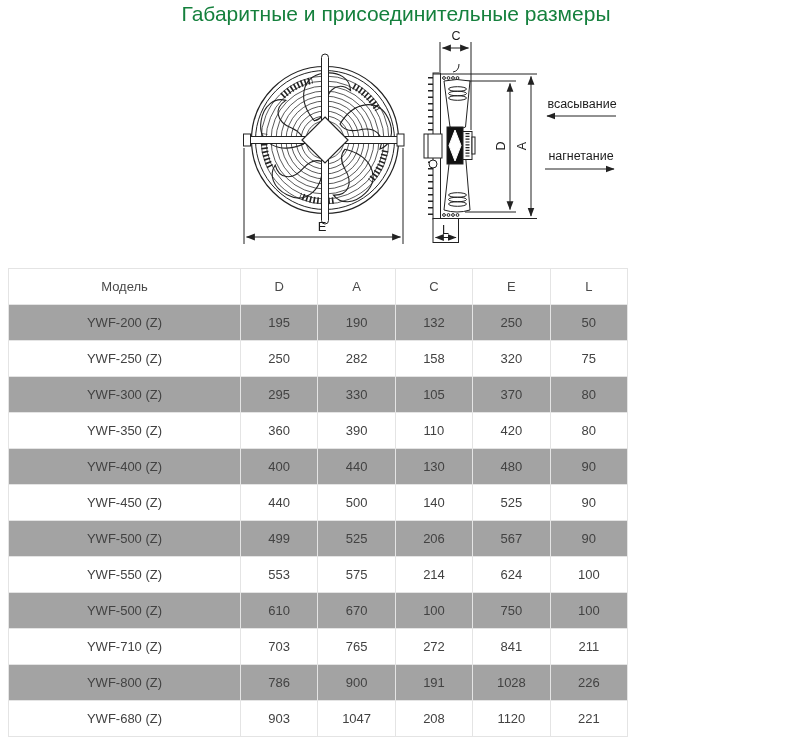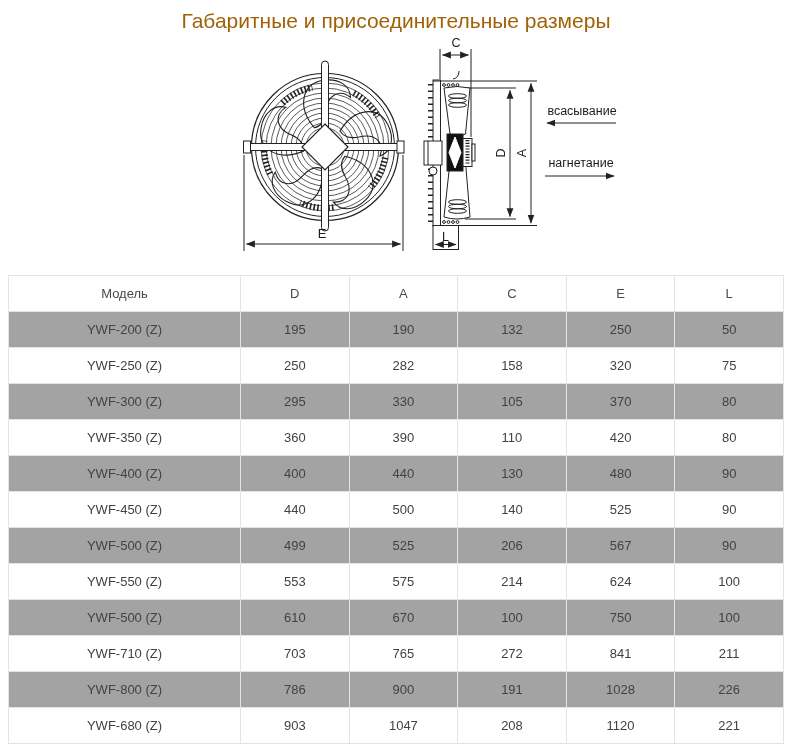--- a/index.html
+++ b/index.html
@@ -1,20 +1,20 @@
 <!DOCTYPE html>
 <html><head>
 <meta charset="utf-8">
 <style>
   html,body{margin:0;padding:0;background:#fff;}
   body{width:792px;height:752px;overflow:hidden;font-family:"Liberation Sans","DejaVu Sans",sans-serif;}
-  .page-title{padding-top:9px;text-align:center;font-size:21px;color:#a16207;font-weight:400;}
+  .page-title{padding-top:2px;text-align:center;font-size:21px;color:#15803d;font-weight:400;}
   .diagram-wrap{margin-top:2px;}
   svg text{font-family:"Liberation Sans","DejaVu Sans",sans-serif;fill:#1c1c1c;}
-  table.dims{border-collapse:collapse;table-layout:fixed;width:776px;margin:4px 8px 0 8px;font-size:13px;color:#424242;}
+  table.dims{border-collapse:collapse;table-layout:fixed;width:620px;margin:4px 8px 0 8px;font-size:13px;color:#424242;}
   table.dims col.model{width:232px;}
   table.dims th,table.dims td{border:1px solid #e4e4e4;height:35px;text-align:center;vertical-align:middle;font-weight:400;padding:0;}
   table.dims th{color:#4a4a4a;background:#ffffff;}
   table.dims tr.alt td{background:#a3a3a3;}
   table.dims tr td{background:#ffffff;}
 </style>
 </head>
 <body>
 
 <div class="page-title">Габаритные и присоединительные размеры</div>

